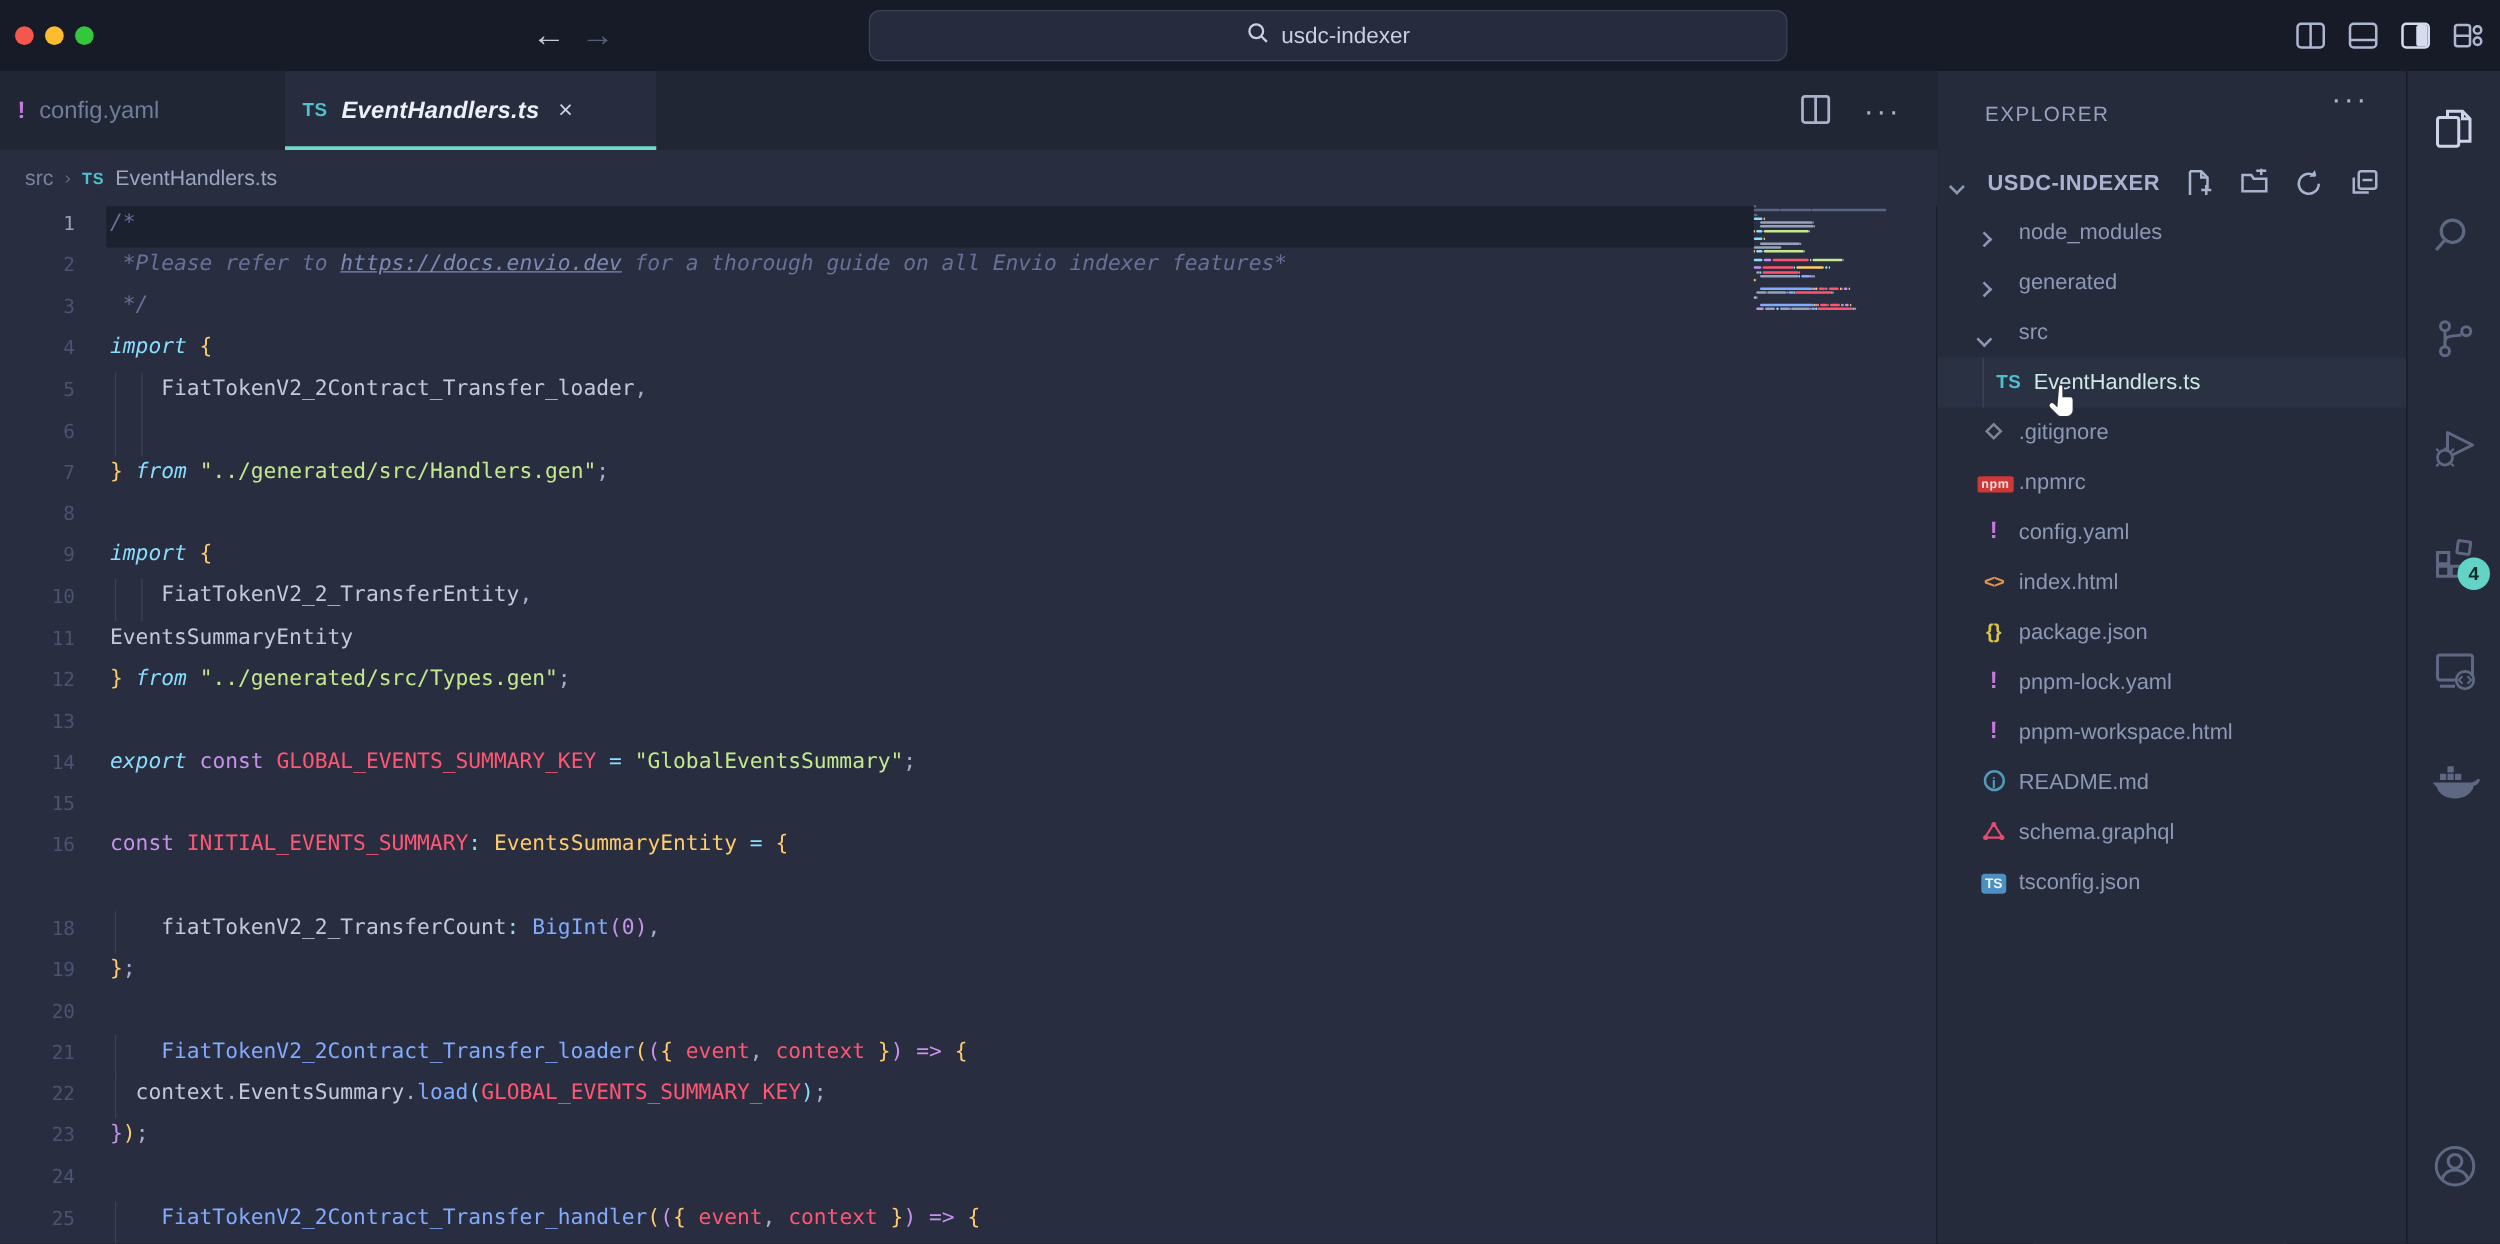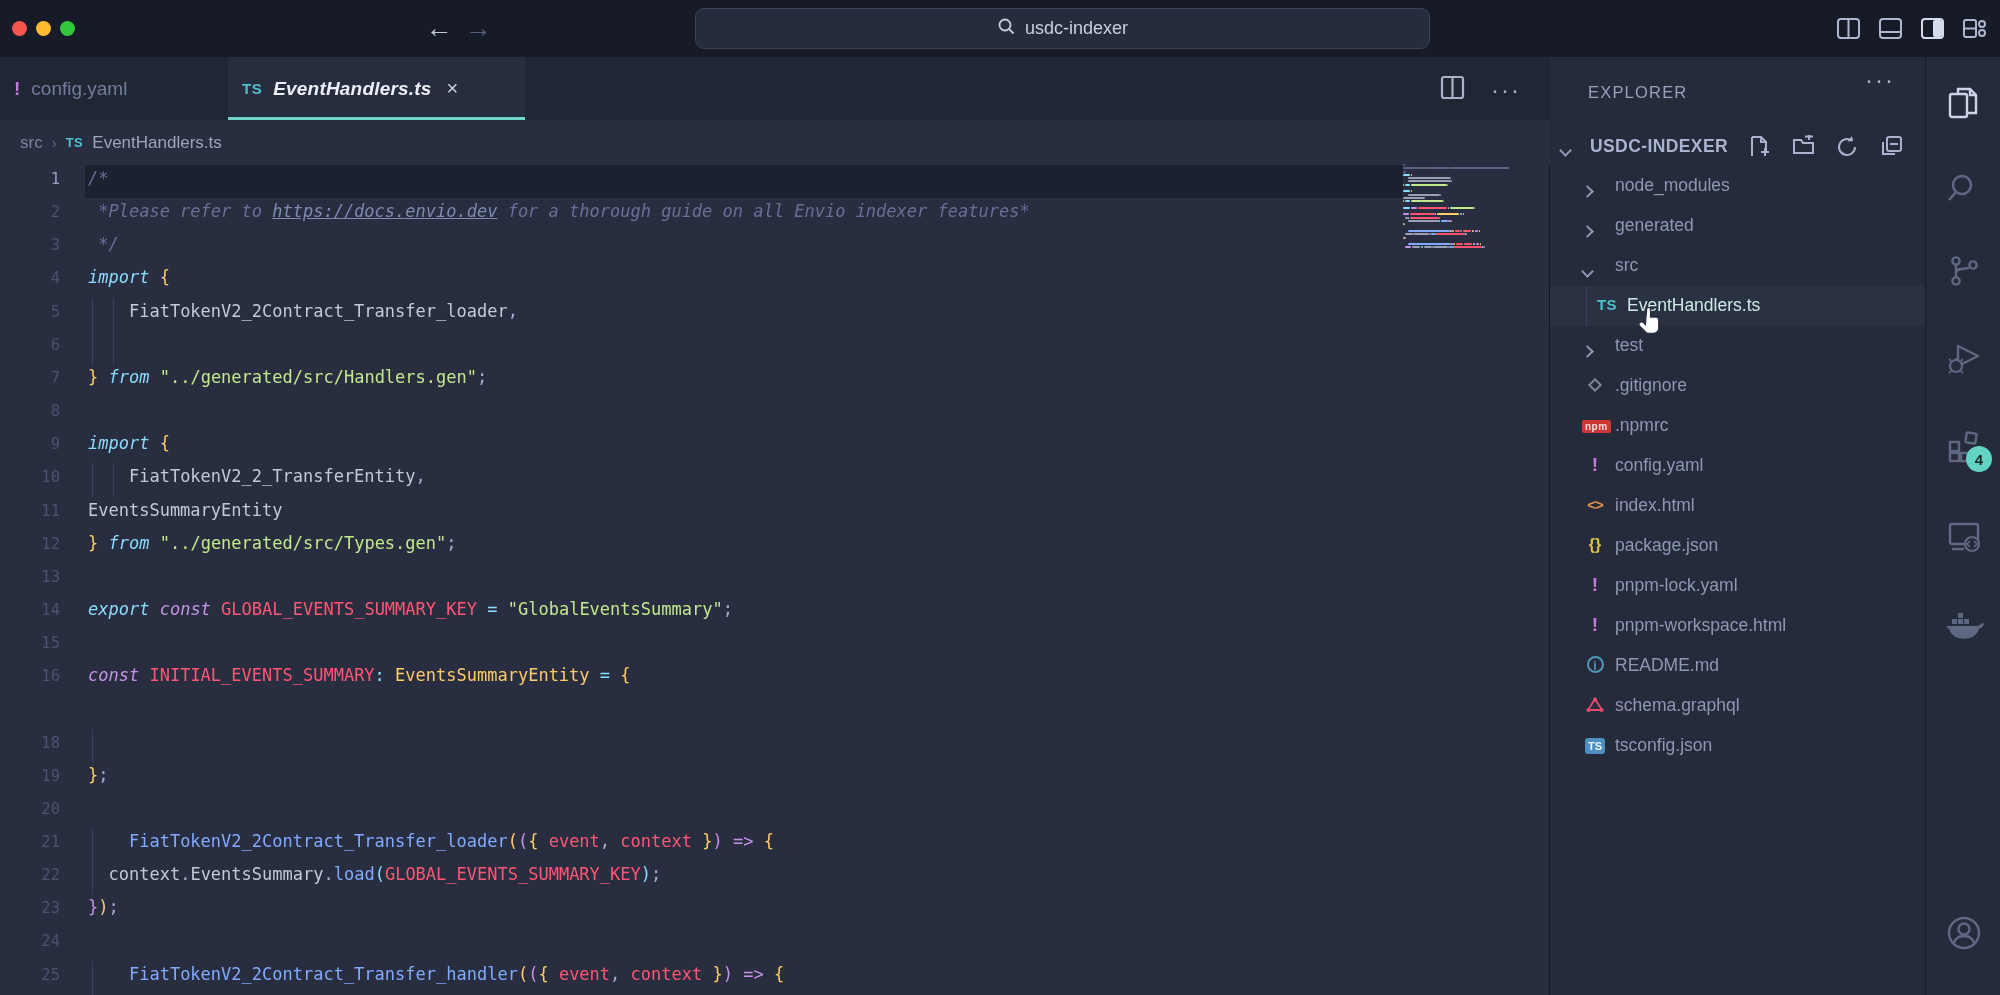--- a/index.html
+++ b/index.html
@@ -48,21 +48,21 @@
   .breadcrumbs .ico-ts { font-size:13px; }
   
   .editor { position:absolute; left:0; top:108px; width:1550px; height:830px; overflow:hidden; font-family:"DejaVu Sans Mono", monospace; font-size:17px; }
   .code-line { position:absolute; left:0; width:1550px; height:34px; }
   .code-line .ln { position:absolute; left:0; top:5px; width:60px; text-align:right; color:#4c5372; font-size:15.5px; }
   .code-line.current .ln { color:#97a1c0; }
   .code-line .hl { position:absolute; left:85px; top:0; width:1318px; height:33px; background:rgba(13,17,30,.45); }
   .code-line .tx { position:absolute; left:88px; top:3px; white-space:pre; }
   .guide { position:absolute; top:0; height:100%; width:1px; background:#3a415a; }
   .t-cm{color:#697098;font-style:italic} .t-lk{color:#7e89b5;font-style:italic;text-decoration:underline}
-  .t-kw{color:#89ddff;font-style:italic} .t-st{color:#c792ea;font-style:italic}
+  .t-kw{color:#89ddff;font-style:italic} .t-st{color:#c792ea;}
   .t-cn{color:#ff5674} .t-ty{color:#ffcb6b} .t-fn{color:#82aaff} .t-id{color:#c3c9da}
   .t-str{color:#c3e88d} .t-pl{color:#a6accd} .t-b1{color:#ffcb6b} .t-b2{color:#c792ea} .t-op{color:#89ddff}
   .minimap { position:absolute; left:1403px; top:101px; width:132px; height:164px; padding-top:6px; }
   .mm-row { height:2px; margin-bottom:1.3px; white-space:nowrap; font-size:0; }
   .mm-row i { display:inline-block; height:2px; border-radius:1px; }
   
   .sb-header { position:absolute; left:0; top:18px; width:375px; height:36px; }
   .sb-title { position:absolute; left:38px; top:8px; color:#98a2bd; font-size:16.5px; letter-spacing:1.2px; }
   .sb-more { position:absolute; left:315px; top:0px; color:#aab2ca; font-size:24px; letter-spacing:2px; }
   .proj-row { position:absolute; left:0; top:70px; width:375px; height:40px; }
@@ -243,20 +243,21 @@
           <span class="ln">15</span>
           <span class="tx"></span>
         </div>
         <div class="code-line" style="top: 497.25px;">
           <span class="ln">16</span>
           <span class="tx"><span class="t-st">const</span><span class="t-pl"> </span><span class="t-cn">INITIAL_EVENTS_SUMMARY</span><span class="t-op">:</span><span class="t-pl"> </span><span class="t-ty">EventsSummaryEntity</span><span class="t-pl"> </span><span class="t-op">=</span><span class="t-pl"> </span><span class="t-b1">{</span></span>
         </div>
         <div class="code-line" style="top: 563.55px;">
           <div class="guide" style="left: 92px;"></div>
           <span class="ln">18</span>
+          <span class="tx"><span class="t-pl">    </span><span class="t-id">fiatTokenV2_2_TransferCount</span><span class="t-op">:</span><span class="t-pl"> </span><span class="t-fn">BigInt</span><span class="t-b2">(</span><span class="t-b2">0</span><span class="t-b2">)</span><span class="t-pl">,</span></span>
         </div>
         <div class="code-line" style="top: 596.7px;">
           <span class="ln">19</span>
           <span class="tx"><span class="t-b1">}</span><span class="t-pl">;</span></span>
         </div>
         <div class="code-line" style="top: 629.85px;">
           <span class="ln">20</span>
           <span class="tx"></span>
         </div>
         <div class="code-line" style="top: 663px;">
@@ -368,24 +369,20 @@
         <div class="tree-row lvl1">
           <span class="chevwrap"><span class="chev down"></span></span>
           <span class="label">src</span>
         </div>
         <div class="tree-row lvl2 selected">
           <span class="tguide"></span>
           <span class="icon"><span class="ico-ts">TS</span></span>
           <span class="label">EventHandlers.ts</span>
         </div>
         <div class="tree-row lvl1">
-          <span class="chevwrap"><span class="chev right"></span></span>
-          <span class="label">test</span>
-        </div>
-        <div class="tree-row lvl1">
           <span class="icon"><span class="ico-git"></span></span>
           <span class="label">.gitignore</span>
         </div>
         <div class="tree-row lvl1">
           <span class="icon"><span class="ico-npm">npm</span></span>
           <span class="label">.npmrc</span>
         </div>
         <div class="tree-row lvl1">
           <span class="icon"><span class="ico-excl">!</span></span>
           <span class="label">config.yaml</span>

